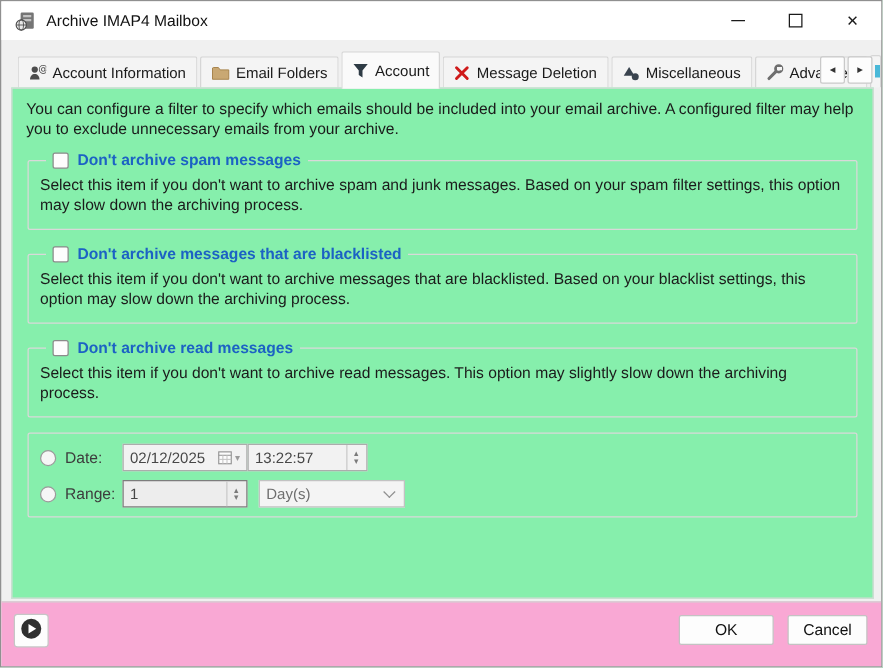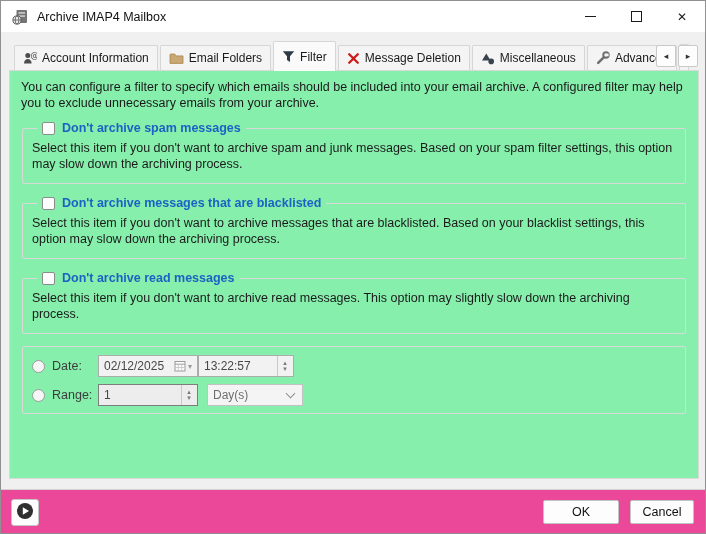--- a/index.html
+++ b/index.html
@@ -47,30 +47,30 @@
   
   .ctl-row{display:flex;align-items:center;margin-top:7px;}
   .radio{width:13px;height:13px;border:1px solid #9b9b9b;border-radius:50%;background:#f6f6f6;flex:none;box-sizing:border-box;}
   .ctl-label{width:46px;margin-left:7px;color:#3d3d3d;}
   .field{height:22px;box-sizing:border-box;background:#f2f2f2;border:1px solid #acacac;
     display:flex;align-items:center;padding:0 1px 0 5px;color:#474747;font-size:12px;}
   .field .val{flex:1;}
   .date-field{width:100px;}
   .time-field{width:96px;}
   .num-field{width:100px;border-color:#7d7d7d;background:#ededed;}
-  .unit-select{width:96px;margin-left:9px;border-color:#c2c2c2;background:#f4f4f4;color:#6e6e6e;}
+  .unit-select{width:117px;margin-left:9px;border-color:#c2c2c2;background:#f4f4f4;color:#6e6e6e;}
   .dd-tri{font-size:8px;color:#9a9a9a;font-family:"DejaVu Sans",sans-serif;padding:0 4px 0 2px;}
   .spin{display:flex;flex-direction:column;align-items:center;justify-content:center;
     width:14px;height:100%;border-left:1px solid #c9c9c9;color:#7a7a7a;
     font-family:"DejaVu Sans",sans-serif;font-size:7px;line-height:0.9;flex:none;}
   .chev{width:6px;height:6px;border-right:1.4px solid #8f8f8f;border-bottom:1.4px solid #8f8f8f;
     transform:rotate(45deg);margin:-3px 7px 0 2px;flex:none;}
   .cal-wrap{display:flex;align-items:center;flex:none;}
   
-  .footer{position:absolute;left:0;right:0;bottom:0;height:44px;background:#ec4899;
+  .footer{position:absolute;left:0;right:0;bottom:0;height:52px;background:#f9a8d4;
     border-top:1px solid #d2d2d2;box-sizing:border-box;}
   .play-btn{position:absolute;left:10px;top:9px;width:28px;height:27px;background:#fdfdfd;
     border:1px solid #c6c6c6;border-radius:3px;display:flex;align-items:center;justify-content:center;
     box-sizing:border-box;padding:0;}
   .btn{position:absolute;top:10px;height:24px;background:#fdfdfd;border:1px solid #c3c3c3;
     border-radius:2px;display:flex;align-items:center;justify-content:center;
     font-family:inherit;font-size:12.5px;color:#111;box-sizing:border-box;}
   .ok-btn{right:86px;width:76px;}
   .cancel-btn{right:11px;width:64px;}
 </style>
@@ -122,21 +122,21 @@
         </svg>
       </span>
       <span class="tab-label">Email Folders</span>
     </div>
     <div class="tab selected">
       <span class="tab-icon">
         <svg width="13" height="13" viewBox="0 0 13 13">
           <path d="M0.8,1.2 L12.2,1.2 L8,6.3 L8,12 L5,9.9 L5,6.3 Z" fill="#2e3b45"></path>
         </svg>
       </span>
-      <span class="tab-label">Filter</span>
+      <span class="tab-label">Account</span>
     </div>
     <div class="tab">
       <span class="tab-icon">
         <svg width="13" height="13" viewBox="0 0 13 13">
           <path d="M2.2,2.2 L10.8,10.8 M10.8,2.2 L2.2,10.8" stroke="#cf1a1a" stroke-width="2.3" stroke-linecap="round"></path>
         </svg>
       </span>
       <span class="tab-label">Message Deletion</span>
     </div>
     <div class="tab">

